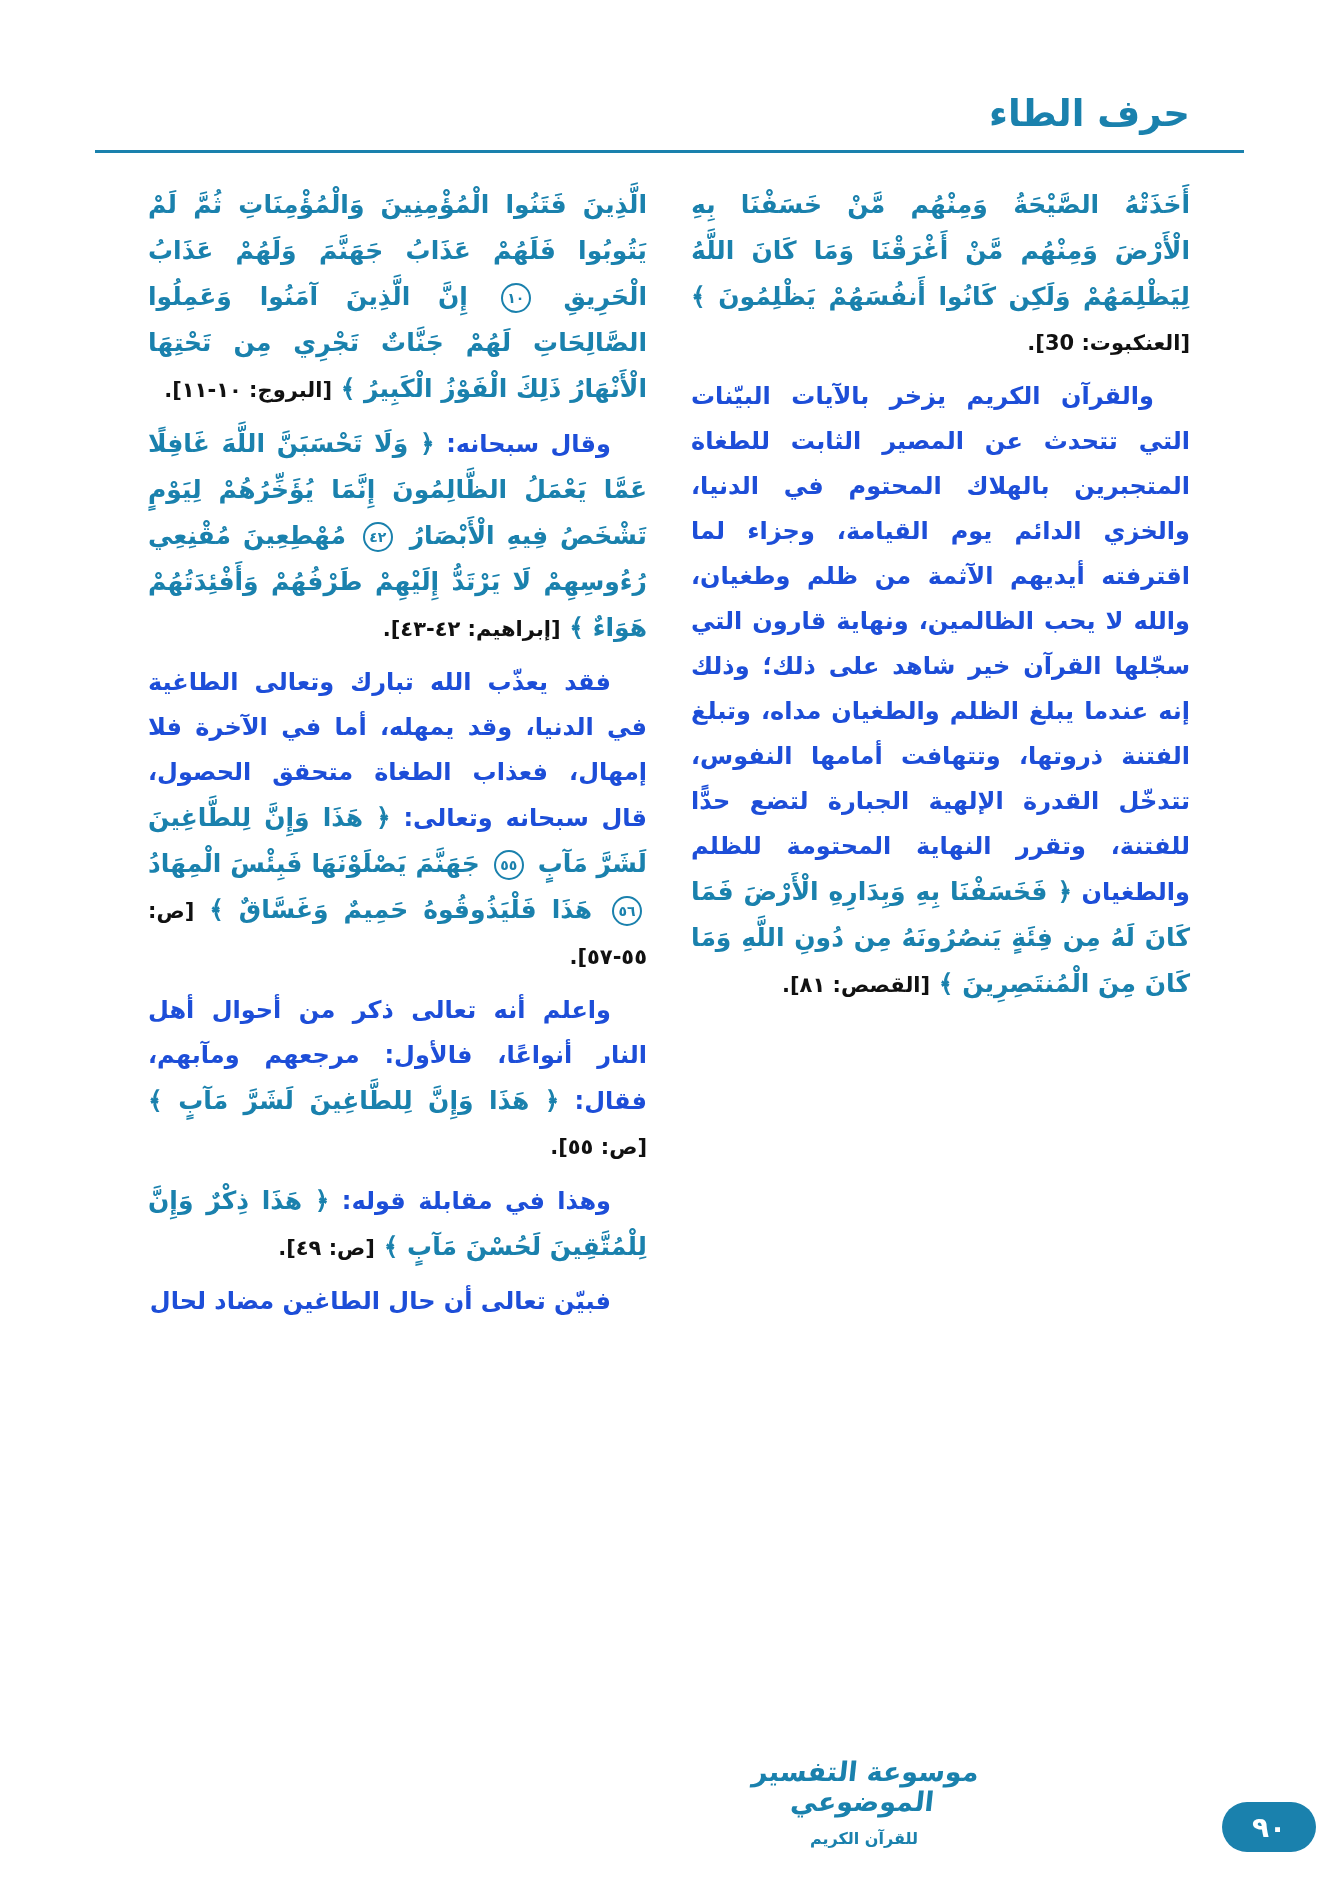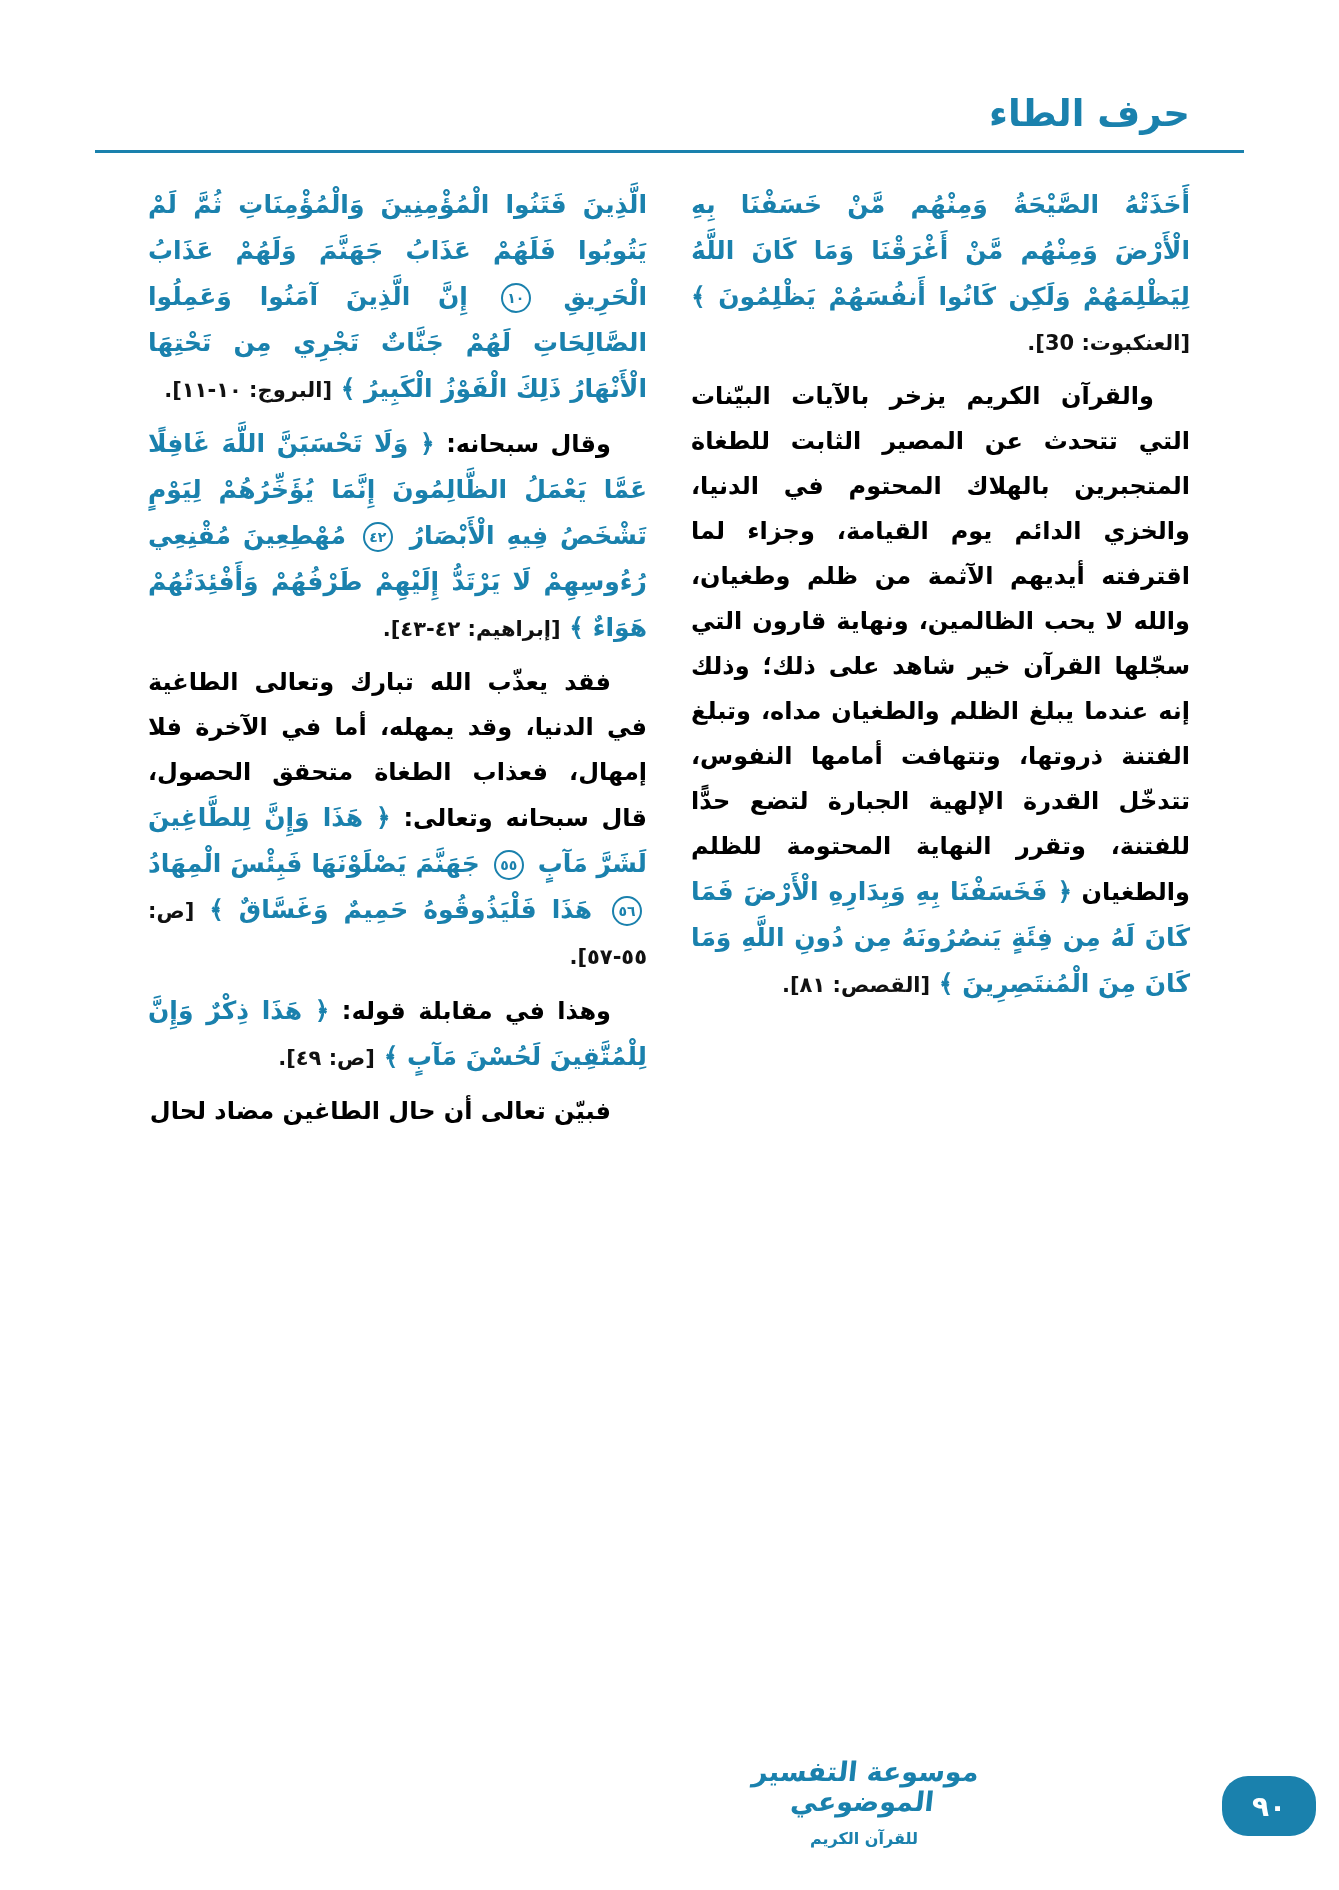--- a/index.html
+++ b/index.html
@@ -54,21 +54,21 @@
     line-height: 45px;
     color: #111111;
     font-weight: 700;
   }
   .para.indent { text-indent: 36px; }
   .para.heading-para {
     margin: 16px 0 14px 0;
     text-indent: 30px;
   }
   .run.quran { color: #1a81ad; font-size: 25px; }
-  .run.body  { color: #000000; }
+  .run.body  { color: #1d4ed8; }
   .run.ref   { color: #111111; font-size: 21px; }
   .run.heading { color: #1a81ad; font-weight: bold; font-size: 25px; }
   .run.ayah {
     display: inline-block;
     min-width: 30px;
     height: 30px;
     line-height: 26px;
     text-align: center;
     border: 2px solid #1a81ad;
     border-radius: 50%;
@@ -94,24 +94,24 @@
     transform: skewX(-6deg);
     line-height: 30px;
   }
   .footer-logo .logo-sub {
     font-size: 16px;
     font-weight: bold;
     margin-top: 12px;
   }
   .page-number-pill {
     position: absolute;
-    bottom: 54px;
+    bottom: 38px;
     right: 23px;
     width: 94px;
-    height: 60px;
+    height: 50px;
     background: #1a81ad;
     border-radius: 26px;
     color: #ffffff;
     font-size: 28px;
     font-weight: bold;
     display: flex;
     align-items: center;
     justify-content: center;
   }
 </style>
@@ -123,20 +123,21 @@
 
 <div class="columns">
   <div class="column">
       <p class="para"><span class="run quran">أَخَذَتْهُ الصَّيْحَةُ وَمِنْهُم مَّنْ خَسَفْنَا بِهِ الْأَرْضَ وَمِنْهُم مَّنْ أَغْرَقْنَا وَمَا كَانَ اللَّهُ لِيَظْلِمَهُمْ وَلَكِن كَانُوا أَنفُسَهُمْ يَظْلِمُونَ ﴾ </span><span class="run ref">[العنكبوت: 30].</span></p>
       <p class="para indent"><span class="run body">والقرآن الكريم يزخر بالآيات البيّنات التي تتحدث عن المصير الثابت للطغاة المتجبرين بالهلاك المحتوم في الدنيا، والخزي الدائم يوم القيامة، وجزاء لما اقترفته أيديهم الآثمة من ظلم وطغيان، والله لا يحب الظالمين، ونهاية قارون التي سجّلها القرآن خير شاهد على ذلك؛ وذلك إنه عندما يبلغ الظلم والطغيان مداه، وتبلغ الفتنة ذروتها، وتتهافت أمامها النفوس، تتدخّل القدرة الإلهية الجبارة لتضع حدًّا للفتنة، وتقرر النهاية المحتومة للظلم والطغيان </span><span class="run quran">﴿ فَخَسَفْنَا بِهِ وَبِدَارِهِ الْأَرْضَ فَمَا كَانَ لَهُ مِن فِئَةٍ يَنصُرُونَهُ مِن دُونِ اللَّهِ وَمَا كَانَ مِنَ الْمُنتَصِرِينَ ﴾ </span><span class="run ref">[القصص: ٨١].</span></p>
     </div>
   <div class="column">
       <p class="para"><span class="run quran">الَّذِينَ فَتَنُوا الْمُؤْمِنِينَ وَالْمُؤْمِنَاتِ ثُمَّ لَمْ يَتُوبُوا فَلَهُمْ عَذَابُ جَهَنَّمَ وَلَهُمْ عَذَابُ الْحَرِيقِ </span><span class="run ayah">١٠</span><span class="run quran"> إِنَّ الَّذِينَ آمَنُوا وَعَمِلُوا الصَّالِحَاتِ لَهُمْ جَنَّاتٌ تَجْرِي مِن تَحْتِهَا الْأَنْهَارُ ذَلِكَ الْفَوْزُ الْكَبِيرُ ﴾ </span><span class="run ref">[البروج: ١٠-١١].</span></p>
       <p class="para indent"><span class="run body">وقال سبحانه: </span><span class="run quran">﴿ وَلَا تَحْسَبَنَّ اللَّهَ غَافِلًا عَمَّا يَعْمَلُ الظَّالِمُونَ إِنَّمَا يُؤَخِّرُهُمْ لِيَوْمٍ تَشْخَصُ فِيهِ الْأَبْصَارُ </span><span class="run ayah">٤٢</span><span class="run quran"> مُهْطِعِينَ مُقْنِعِي رُءُوسِهِمْ لَا يَرْتَدُّ إِلَيْهِمْ طَرْفُهُمْ وَأَفْئِدَتُهُمْ هَوَاءٌ ﴾ </span><span class="run ref">[إبراهيم: ٤٢-٤٣].</span></p>
       <p class="para indent"><span class="run body">فقد يعذّب الله تبارك وتعالى الطاغية في الدنيا، وقد يمهله، أما في الآخرة فلا إمهال، فعذاب الطغاة متحقق الحصول، قال سبحانه وتعالى: </span><span class="run quran">﴿ هَذَا وَإِنَّ لِلطَّاغِينَ لَشَرَّ مَآبٍ </span><span class="run ayah">٥٥</span><span class="run quran"> جَهَنَّمَ يَصْلَوْنَهَا فَبِئْسَ الْمِهَادُ </span><span class="run ayah">٥٦</span><span class="run quran"> هَذَا فَلْيَذُوقُوهُ حَمِيمٌ وَغَسَّاقٌ ﴾ </span><span class="run ref">[ص: ٥٥-٥٧].</span></p>
+      <p class="para indent"><span class="run body">واعلم أنه تعالى ذكر من أحوال أهل النار أنواعًا، فالأول: مرجعهم ومآبهم، فقال: </span><span class="run quran">﴿ هَذَا وَإِنَّ لِلطَّاغِينَ لَشَرَّ مَآبٍ ﴾ </span><span class="run ref">[ص: ٥٥].</span></p>
       <p class="para indent"><span class="run body">وهذا في مقابلة قوله: </span><span class="run quran">﴿ هَذَا ذِكْرٌ وَإِنَّ لِلْمُتَّقِينَ لَحُسْنَ مَآبٍ ﴾ </span><span class="run ref">[ص: ٤٩].</span></p>
       <p class="para indent"><span class="run body">فبيّن تعالى أن حال الطاغين مضاد لحال</span></p>
     </div>
 </div>
 
 <div class="footer-logo">
   <div class="logo-main">موسوعة التفسير الموضوعي</div>
   <div class="logo-sub">للقرآن الكريم</div>
 </div>
 

